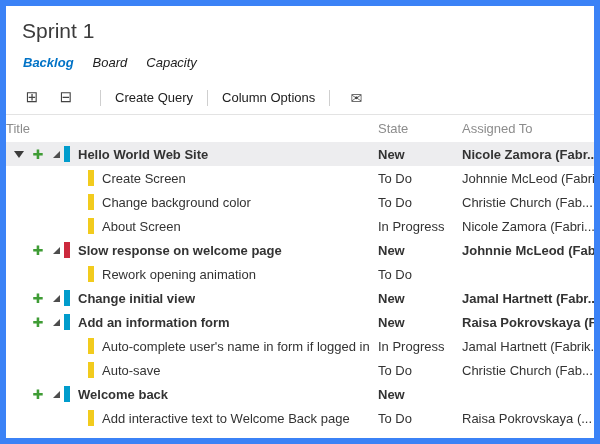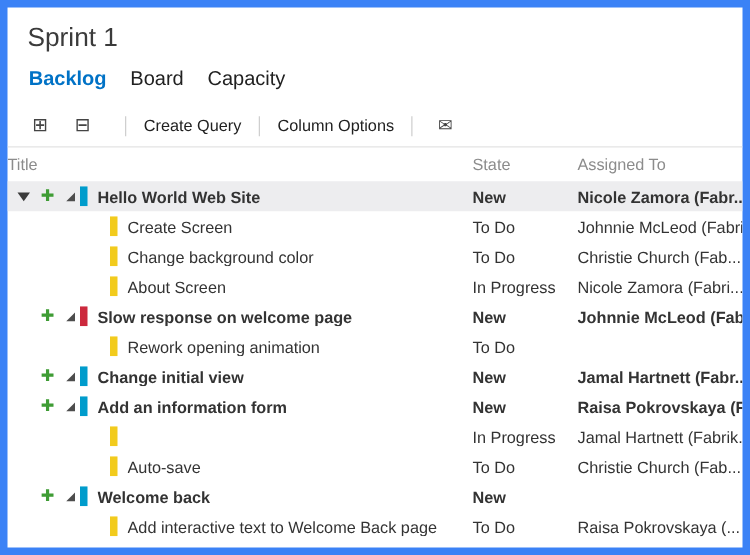--- a/index.html
+++ b/index.html
@@ -13,21 +13,21 @@
     position: relative;
   }
   .page-title {
     font-size: 21px; color: #3b3b3b;
     padding: 13px 16px 10px 16px;
     font-weight: 400;
   }
   .tabs {
     display: flex; gap: 19px;
     padding: 2px 16px 11px 17px;
-    font-size: 16px; color: #212121;
+    font-size: 13px; color: #212121; font-style: italic;
   }
   .tab { cursor: pointer; }
   .tab.active { color: #0072c6; font-weight: bold; }
   .toolbar {
     display: flex; align-items: center;
     height: 34px;
     padding-left: 14px;
     border-bottom: 1px solid #e3e3e3;
     font-size: 13px; color: #212121;
   }
@@ -238,20 +238,21 @@
           <div class="cell-state">New</div>
           <div class="cell-assigned">Raisa Pokrovskaya (F...</div>
         </div>
         <div class="grid-row">
           <div class="cell-title">
             <span class="slot caret"></span>
             <span class="slot plus"></span>
             <span class="slot exp"></span>
             <span class="indent" style="width:24px"></span>
             <span class="type-bar" style="background:#F2CB1D"></span>
+            <span class="title-text">Auto-complete user's name in form if logged in</span>
           </div>
           <div class="cell-state">In Progress</div>
           <div class="cell-assigned">Jamal Hartnett (Fabrik...</div>
         </div>
         <div class="grid-row">
           <div class="cell-title">
             <span class="slot caret"></span>
             <span class="slot plus"></span>
             <span class="slot exp"></span>
             <span class="indent" style="width:24px"></span>

